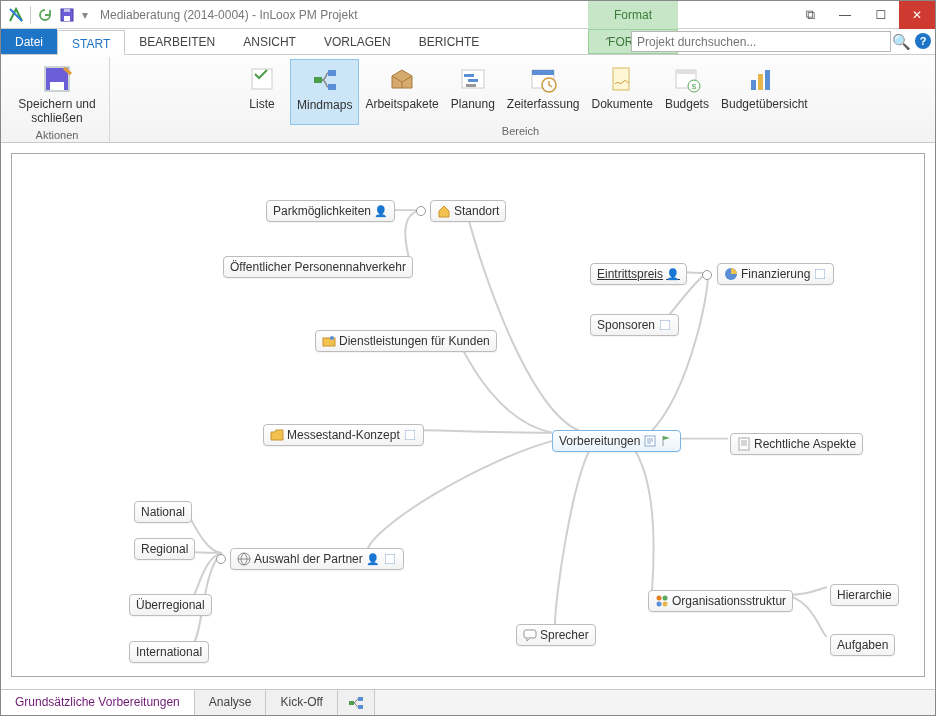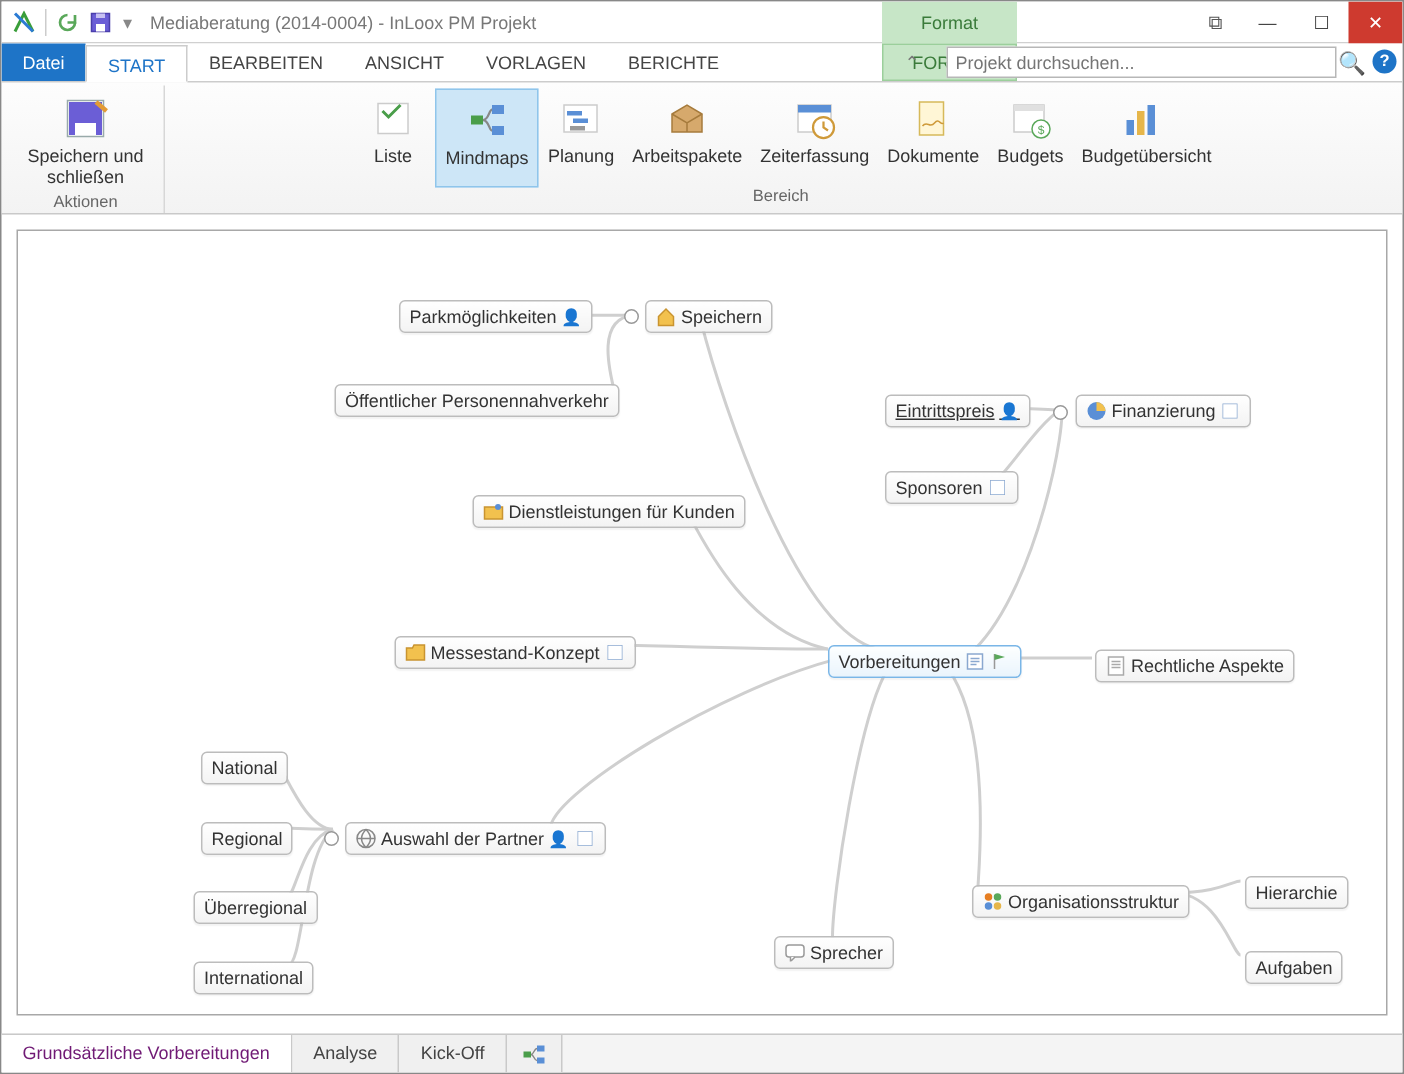--- a/index.html
+++ b/index.html
@@ -196,40 +196,40 @@
               <rect x="18" y="5" width="8" height="6" fill="#5a8fd6"></rect>
               <rect x="18" y="19" width="8" height="6" fill="#5a8fd6"></rect>
               <path d="M12 15 C16 15 16 8 18 8 M12 15 C16 15 16 22 18 22" stroke="#888" fill="none" stroke-width="1.5"></path>
             </svg>
         </span>
         <span class="rlbl">Mindmaps</span>
       </div>
       <div class="rbtn">
         <span class="ricon">
           <svg width="30" height="30">
+              <path d="M5 12 L15 6 L25 12 L25 24 L5 24 Z" fill="#d6a96c" stroke="#a67b3c"></path>
+              <path d="M5 12 L15 18 L25 12 M15 18 L15 24" stroke="#a67b3c" fill="none"></path>
+            </svg>
+        </span>
+        <span class="rlbl">Arbeitspakete</span>
+      </div>
+      <div class="rbtn">
+        <span class="ricon">
+          <svg width="30" height="30">
               <rect x="4" y="6" width="22" height="18" fill="#fff" stroke="#ccc"></rect>
               <rect x="6" y="10" width="10" height="3" fill="#5a8fd6"></rect>
               <rect x="10" y="15" width="10" height="3" fill="#5a8fd6"></rect>
               <rect x="8" y="20" width="10" height="3" fill="#999"></rect>
             </svg>
         </span>
         <span class="rlbl">Planung</span>
       </div>
       <div class="rbtn">
         <span class="ricon">
           <svg width="30" height="30">
-              <path d="M5 12 L15 6 L25 12 L25 24 L5 24 Z" fill="#d6a96c" stroke="#a67b3c"></path>
-              <path d="M5 12 L15 18 L25 12 M15 18 L15 24" stroke="#a67b3c" fill="none"></path>
-            </svg>
-        </span>
-        <span class="rlbl">Arbeitspakete</span>
-      </div>
-      <div class="rbtn">
-        <span class="ricon">
-          <svg width="30" height="30">
               <rect x="4" y="6" width="22" height="18" fill="#fff" stroke="#ccc"></rect>
               <rect x="4" y="6" width="22" height="5" fill="#5a8fd6"></rect>
               <circle cx="21" cy="21" r="7" fill="#fff" stroke="#cf9a3a" stroke-width="1.5"></circle>
               <path d="M21 17 L21 21 L24 23" stroke="#cf9a3a" fill="none" stroke-width="1.5"></path>
             </svg>
         </span>
         <span class="rlbl">Zeiterfassung</span>
       </div>
       <div class="rbtn">
         <span class="ricon">
@@ -323,21 +323,21 @@
           </svg>
         </span>
     </div>
 
     <div class="node" style="left:418px; top:46px;">
       <span class="mini-icon">
           <svg width="14" height="14">
             <path d="M2 7 L7 2 L12 7 L12 13 L2 13 Z" fill="#f2c14e" stroke="#c99430"></path>
           </svg>
         </span>
-      <span>Speichern</span>
+      <span>Standort</span>
     </div>
     <div class="node" style="left:254px; top:46px;">
       <span>Parkmöglichkeiten</span>
       <span class="mini-icon person">👤</span>
     </div>
     <div class="node" style="left:211px; top:102px;">
       <span>Öffentlicher Personennahverkehr</span>
     </div>
     <div class="node" style="left:303px; top:176px;">
       <span class="mini-icon">
@@ -407,21 +407,21 @@
       <span class="mini-icon person">👤</span>
       <span class="mini-icon">
           <svg width="10" height="10">
             <rect x="0" y="0" width="10" height="10" fill="#fff" stroke="#8aa8d0"></rect>
           </svg>
         </span>
     </div>
     <div class="node" style="left:122px; top:347px;">
         <span>National</span>
       </div>
-    <div class="node" style="left:122px; top:394px;">
+    <div class="node" style="left:122px; top:384px;">
         <span>Regional</span>
       </div>
     <div class="node" style="left:117px; top:440px;">
         <span>Überregional</span>
       </div>
     <div class="node" style="left:117px; top:487px;">
         <span>International</span>
       </div>
     <div class="node" style="left:504px; top:470px;">
       <span class="mini-icon">

